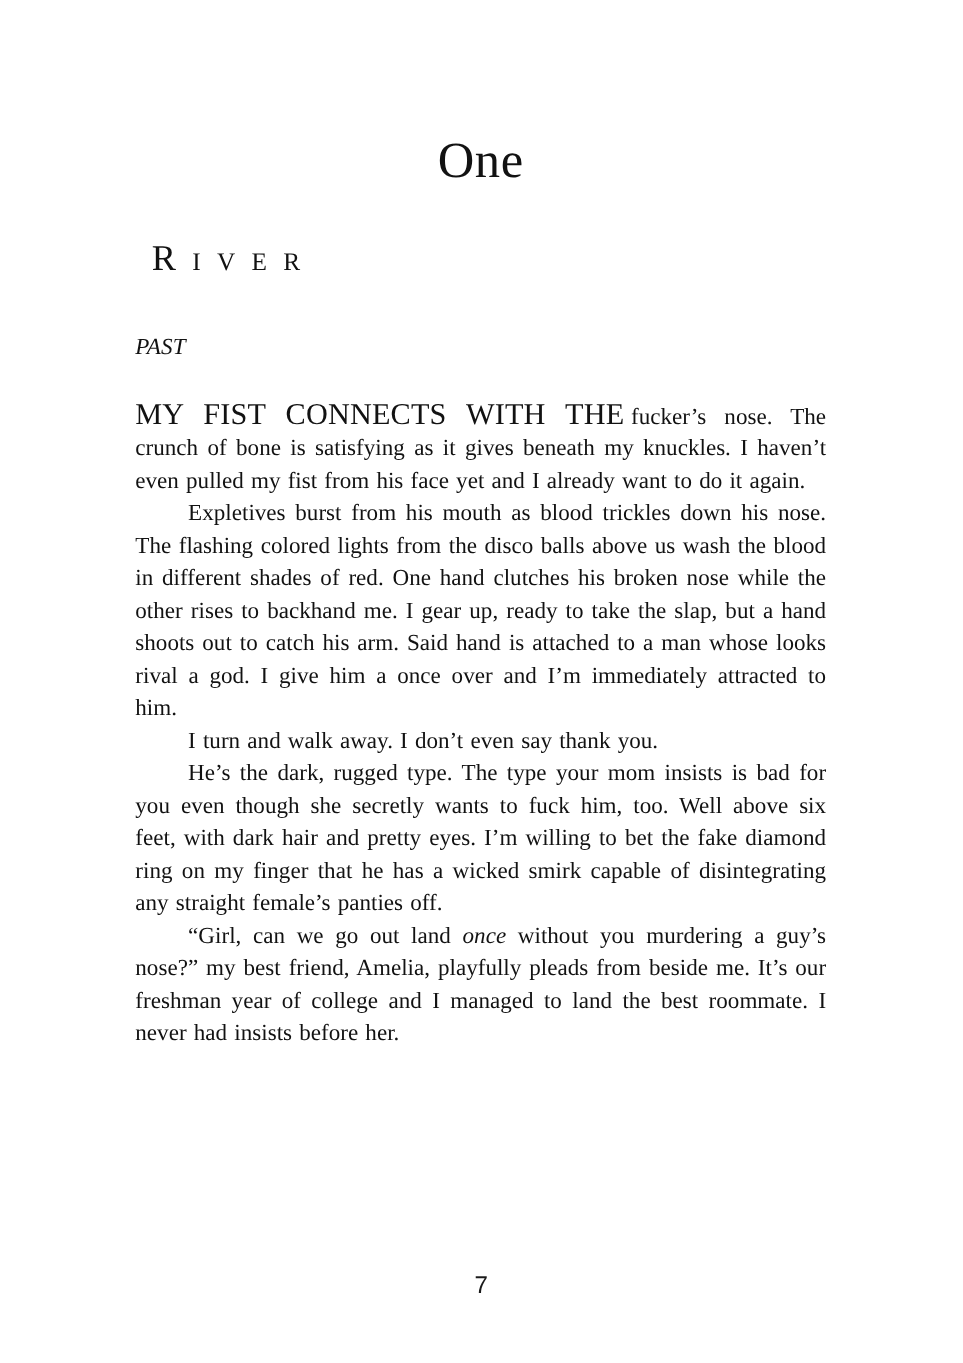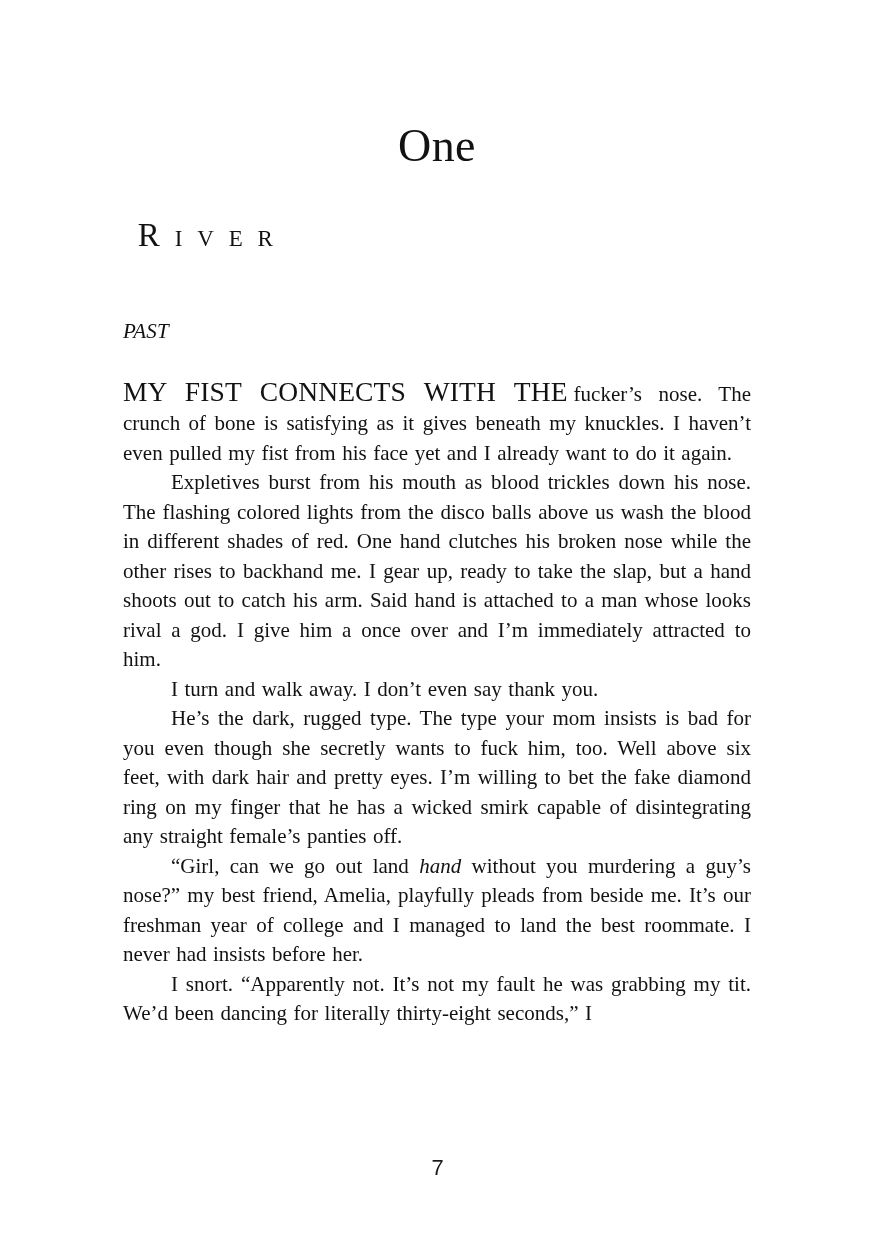--- a/index.html
+++ b/index.html
@@ -32,21 +32,21 @@
     margin: 44px 0 0 0;
     text-align: left;
     font-size: 33px;
     font-weight: 400;
     font-variant: small-caps;
     letter-spacing: 0.45em;
     text-indent: 0.45em; 
     line-height: 1.1;
   }
   .timeline-label {
-    margin-top: 66px;
+    margin-top: 50px;
     font-style: italic;
     font-size: 21px;
     line-height: 1.2;
     letter-spacing: 0.01em;
   }
   .chapter-body {
     margin-top: 32px;
   }
   .chapter-body p.para {
     margin: 0;
@@ -87,18 +87,17 @@
 
   <h2 class="pov-name">River</h2>
 
   <div class="timeline-label">PAST</div>
 
   <div class="chapter-body">
       <p class="para"><span class="lead-in">MY FIST CONNECTS WITH THE</span><span>fucker’s nose. The crunch of bone is satisfying as it gives beneath my knuckles. I haven’t even pulled my fist from his face yet and I already want to do it again.</span></p>
       <p class="para indent"><span>Expletives burst from his mouth as blood trickles down his nose. The flashing colored lights from the disco balls above us wash the blood in different shades of red. One hand clutches his broken nose while the other rises to backhand me. I gear up, ready to take the slap, but a hand shoots out to catch his arm. Said hand is attached to a man whose looks rival a god. I give him a once over and I’m immediately attracted to him.</span></p>
       <p class="para indent"><span>I turn and walk away. I don’t even say thank you.</span></p>
       <p class="para indent"><span>He’s the dark, rugged type. The type your mom insists is bad for you even though she secretly wants to fuck him, too. Well above six feet, with dark hair and pretty eyes. I’m willing to bet the fake diamond ring on my finger that he has a wicked smirk capable of disintegrating any straight female’s panties off.</span></p>
-      <p class="para indent"><span>“Girl, can we go out land </span><span class="italic">hand</span><span> without you murdering a guy’s nose?” my best friend, Amelia, playfully pleads from beside me. It’s our freshman year of college and I managed to land the best roommate. I never had insists before her.</span></p>
-      <p class="para indent"><span>I snort. “Apparently not. It’s not my fault he was grabbing my tit. We’d been dancing for literally thirty-eight seconds,” I</span></p>
+      <p class="para indent"><span>“Girl, can we go out land </span><span class="italic">once</span><span> without you murdering a guy’s nose?” my best friend, Amelia, playfully pleads from beside me. It’s our freshman year of college and I managed to land the best roommate. I never had insists before her.</span></p>
     </div>
 
   <div class="folio">7</div>
 </div>
 
 </body></html>

